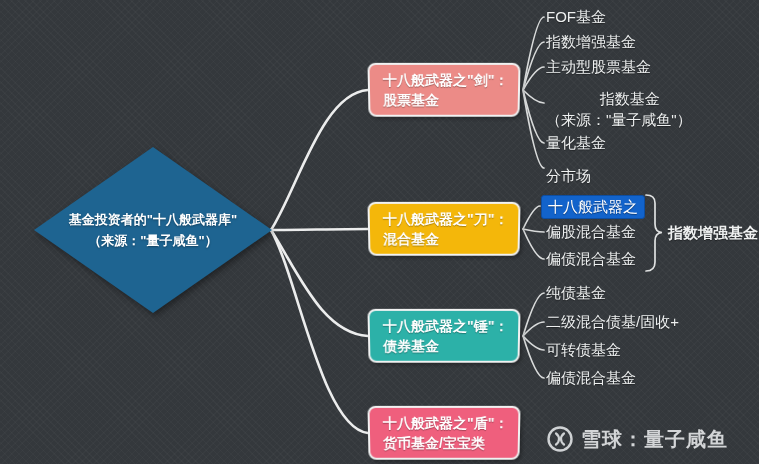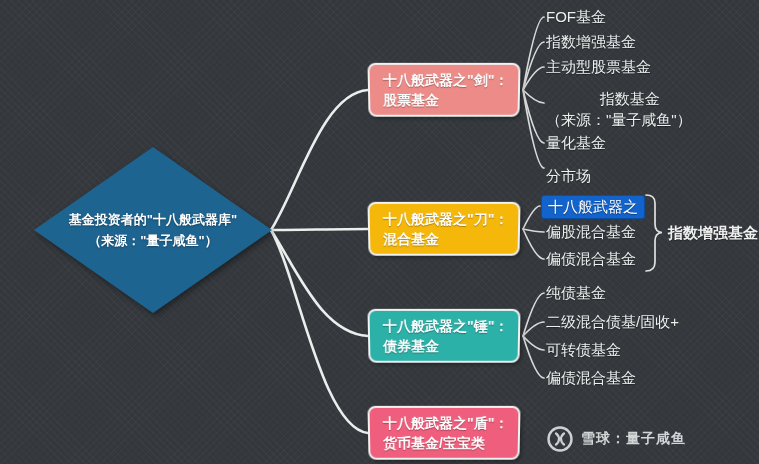--- a/index.html
+++ b/index.html
@@ -56,21 +56,21 @@
   .group-label{
     position:absolute;left:668px;top:223px;height:20px;line-height:20px;
     color:#eef0f0;font-size:15px;font-weight:bold;white-space:nowrap;
     text-shadow:0 1px 1px rgba(0,0,0,0.4);
   }
 
   .watermark{
     position:absolute;left:546px;top:425px;display:flex;align-items:center;gap:7px;
     color:#d3d5d7;
   }
-  .watermark .wm-text{font-size:14px;font-weight:bold;letter-spacing:1px;white-space:nowrap;}
+  .watermark .wm-text{font-size:20px;font-weight:bold;letter-spacing:1px;white-space:nowrap;}
 </style>
 </head>
 <body>
 
 <div class="canvas">
 
   <svg class="wires" viewBox="0 0 759 464">
     <g stroke="#eceded" stroke-width="2.6" fill="none" stroke-linecap="round">
       <path d="M271,230 C298,188 322,93 368,90"></path>
       <path d="M271,230 C300,230 336,229 368,229"></path>

